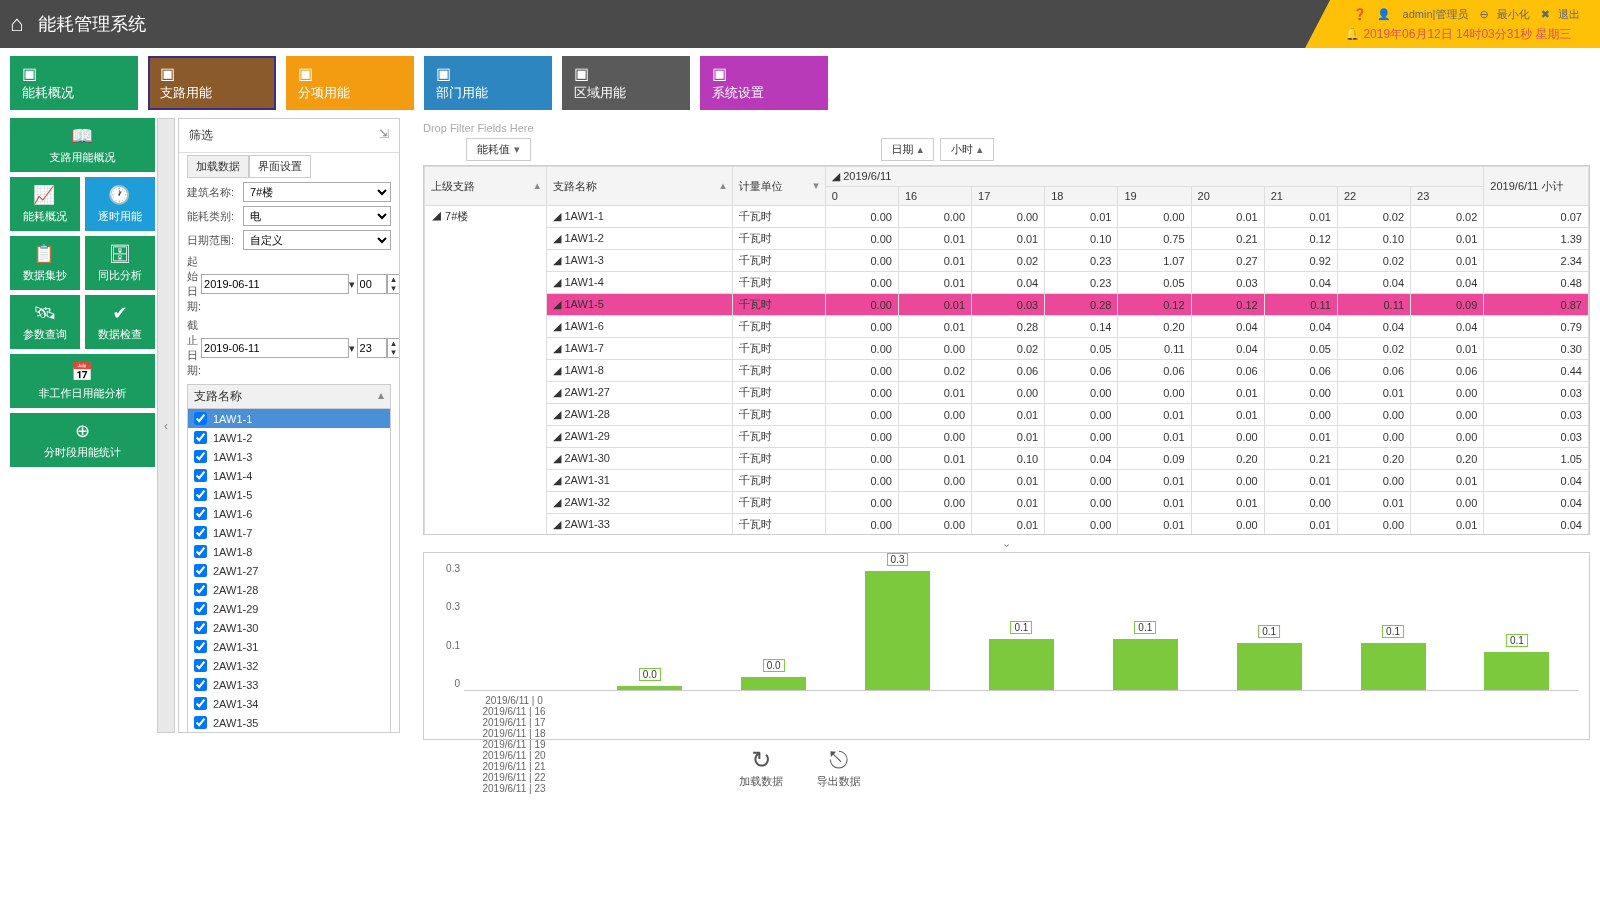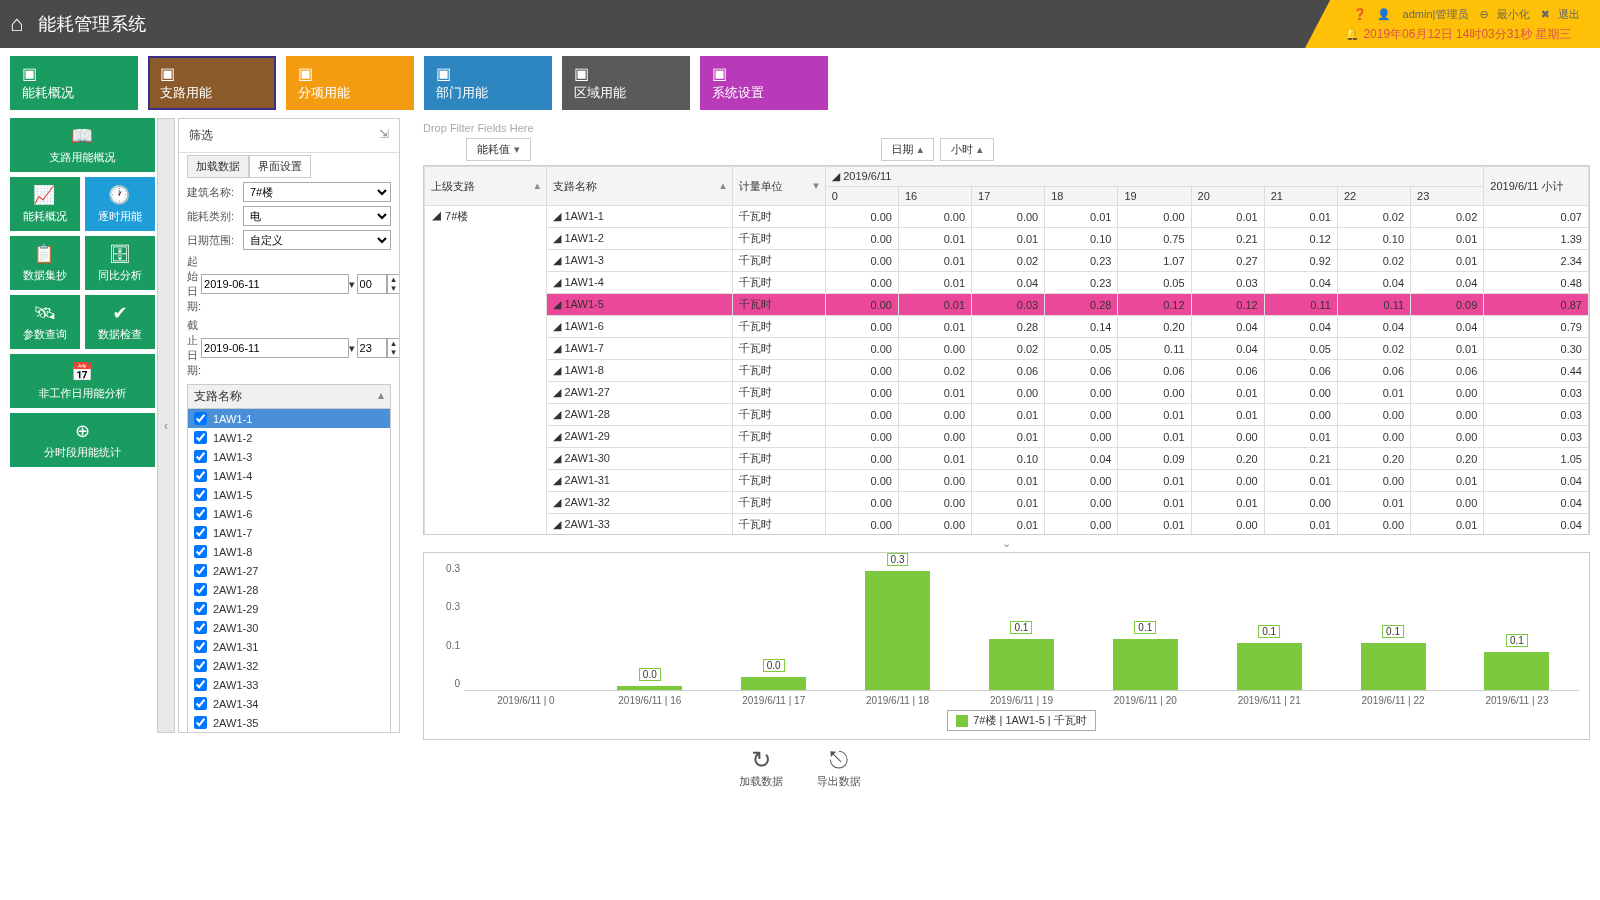--- a/index.html
+++ b/index.html
@@ -53,21 +53,21 @@
 table.grid tr.hl td { background: #ec4899; }
 table.grid td.rowhead { background:#fff; }
 .collapse-hint { text-align:center; color:#888; font-size:11px; margin:2px 0; }
 .chartbox { border: 1px solid #ccc; height: 188px; margin-top: 2px; position: relative; padding: 10px 10px 4px 40px; }
 .chart-y { position: absolute; left: 8px; top: 10px; bottom: 50px; width: 28px; display: flex; flex-direction: column; justify-content: space-between; text-align: right; font-size: 10px; color: #666; }
 .chart-area { position: relative; height: 128px; border-bottom: 1px solid #ccc; display: flex; align-items: flex-end; justify-content: space-around; }
 .chart-area .grp { width: 100px; display: flex; flex-direction: column; align-items: center; }
 .chart-area .barwrap { height:128px; display:flex; align-items:flex-end; justify-content:center; }
 .chart-area .bar { width: 65px; background: #7cc93e; position: relative; }
 .chart-area .bar .lbl { position: absolute; top: -18px; left: 50%; transform: translateX(-50%); border: 1px solid #7cc93e; background: #fff; padding: 0 3px; font-size: 10px; }
-.chart-x { display: flex; justify-content: space-around; font-size: 10px; color: #666; margin-top: 4px; }
+.chart-x { display: flex; justify-content: space-around; font-size: 10px; color: #666; margin-top: 4px; flex-direction: column; }
 .chart-legend { text-align: center; margin-top: 4px; }
 .chart-legend .lg { border: 1px solid #aaa; display: inline-flex; align-items:center; padding: 2px 8px; font-size: 11px; gap:5px; }
 .chart-legend .sw { width: 12px; height: 12px; background: #7cc93e; display: inline-block; }
 .footer-actions { text-align: center; padding: 6px 0; clear:both; }
 .footer-actions .act { display: inline-block; margin: 0 15px; color: #555; font-size: 11px; text-align:center; }
 .footer-actions .act .ic { font-size: 24px; display:block; }
 </style>
 </head>
 <body>
 

